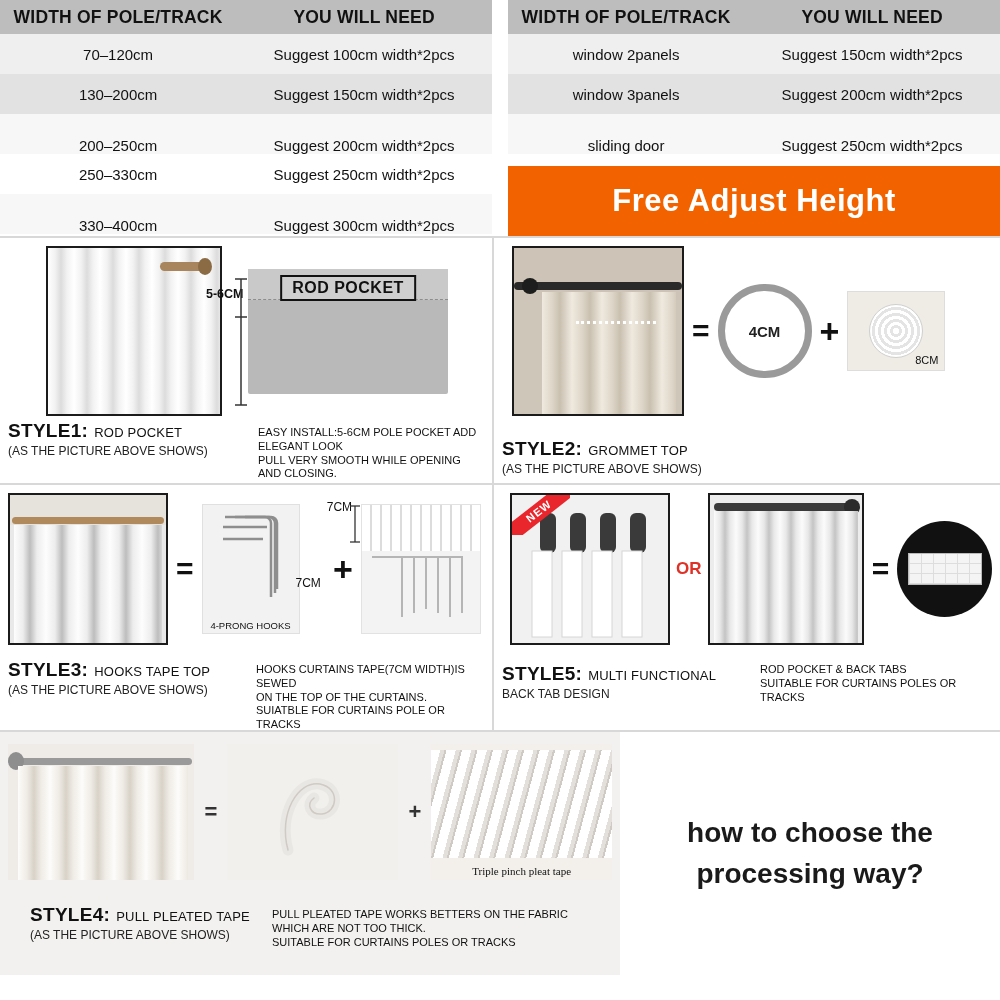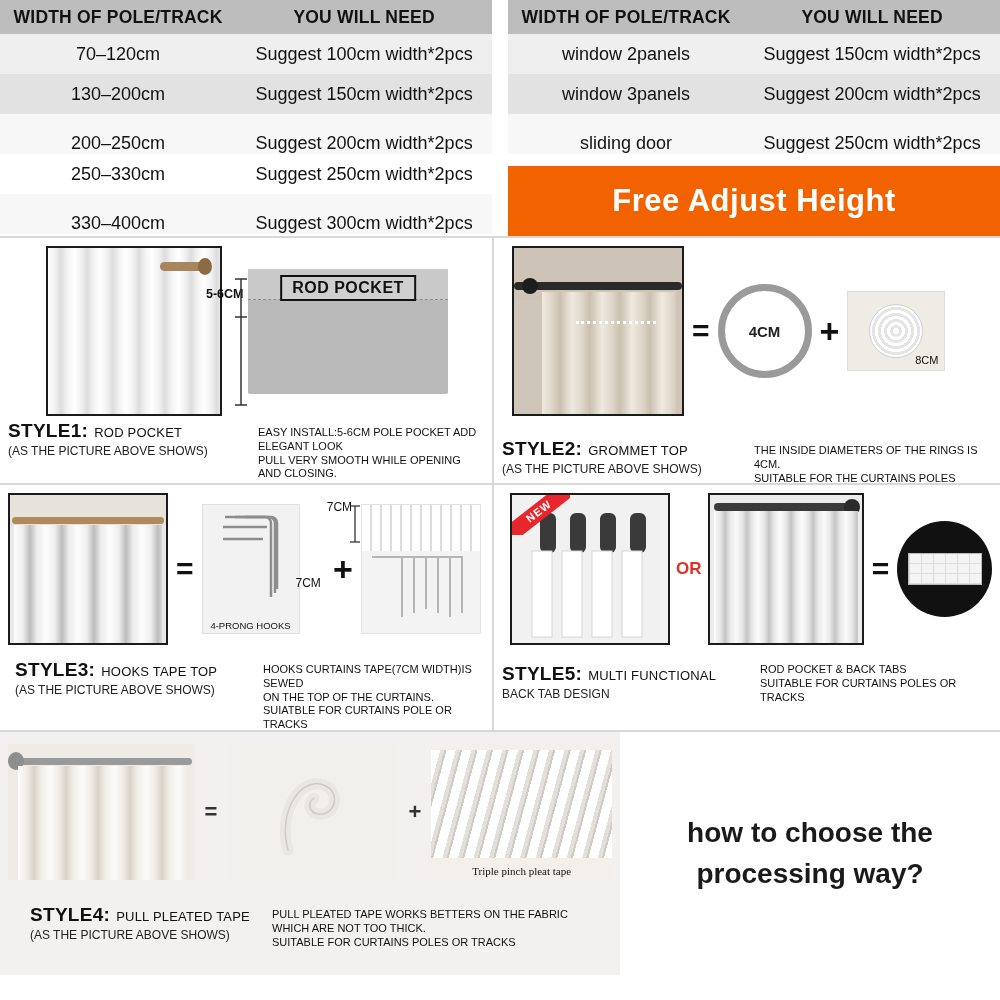--- a/index.html
+++ b/index.html
@@ -14,21 +14,21 @@
 
   
   .tables{display:flex;width:1000px;}
   .tbl{width:492px;}
   .tbl.right{margin-left:16px;}
   .thead{
     display:flex;background:#bdbdbd;height:34px;align-items:center;
   }
   .thead .c1{width:48%;text-align:center;font-weight:bold;font-size:17.5px;letter-spacing:.2px;}
   .thead .c2{width:52%;text-align:center;font-weight:bold;font-size:17.5px;letter-spacing:.2px;}
-  .trow{display:flex;height:40px;align-items:center;font-size:18px;}
+  .trow{display:flex;height:40px;align-items:center;font-size:15px;}
   .trow .c1{width:48%;text-align:center;}
   .trow .c2{width:52%;text-align:center;}
   .r-a{background:#efefef;}
   .r-b{background:#e2e2e2;}
   .r-c{background:#f7f7f7;align-items:flex-end;}
   .r-d{background:#ffffff;}
 
   .freebar{
     background:#f26300;color:#fff;height:70px;
     display:flex;align-items:center;justify-content:center;
@@ -249,24 +249,20 @@
         </div>
       </div>
 
       <div class="caption" style="display:flex;align-items:flex-start;margin-top:22px;">
         <div style="min-width:252px;">
           <div class="cap-line1">
             <span class="style-name">STYLE2:</span>
             <span class="style-type">GROMMET TOP</span>
           </div>
           <div class="cap-sub">(AS THE PICTURE ABOVE SHOWS)</div>
-        </div>
-        <div style="padding-top:6px;">
-          <div class="note">THE INSIDE DIAMETERS OF THE RINGS IS 4CM.</div>
-          <div class="note">SUITABLE FOR THE CURTAINS POLES</div>
         </div>
       </div>
     </div>
   </div>
 
   <div class="hr"></div>
 
   <div class="row">
 
     <div class="cell left panel" style="height:245px;">
@@ -313,21 +309,21 @@
                 <path d="M46 6 h30 v56"></path>
                   <path d="M58 6 h30 v60"></path>
                   <path d="M70 6 h30 v56"></path>
               </g>
             </svg>
           </div>
         </div>
       </div>
 
       <div class="caption" style="display:flex;align-items:flex-start;margin-top:14px;">
-        <div style="min-width:248px;margin-left:7px;">
+        <div style="min-width:248px;">
           <div class="cap-line1">
             <span class="style-name">STYLE3:</span>
             <span class="style-type">HOOKS TAPE TOP</span>
           </div>
           <div class="cap-sub">(AS THE PICTURE ABOVE SHOWS)</div>
         </div>
         <div style="padding-top:4px;">
           <div class="note">HOOKS CURTAINS TAPE(7CM WIDTH)IS SEWED</div>
           <div class="note">ON THE TOP OF THE CURTAINS.</div>
           <div class="note">SUIATBLE FOR CURTAINS POLE OR TRACKS</div>

